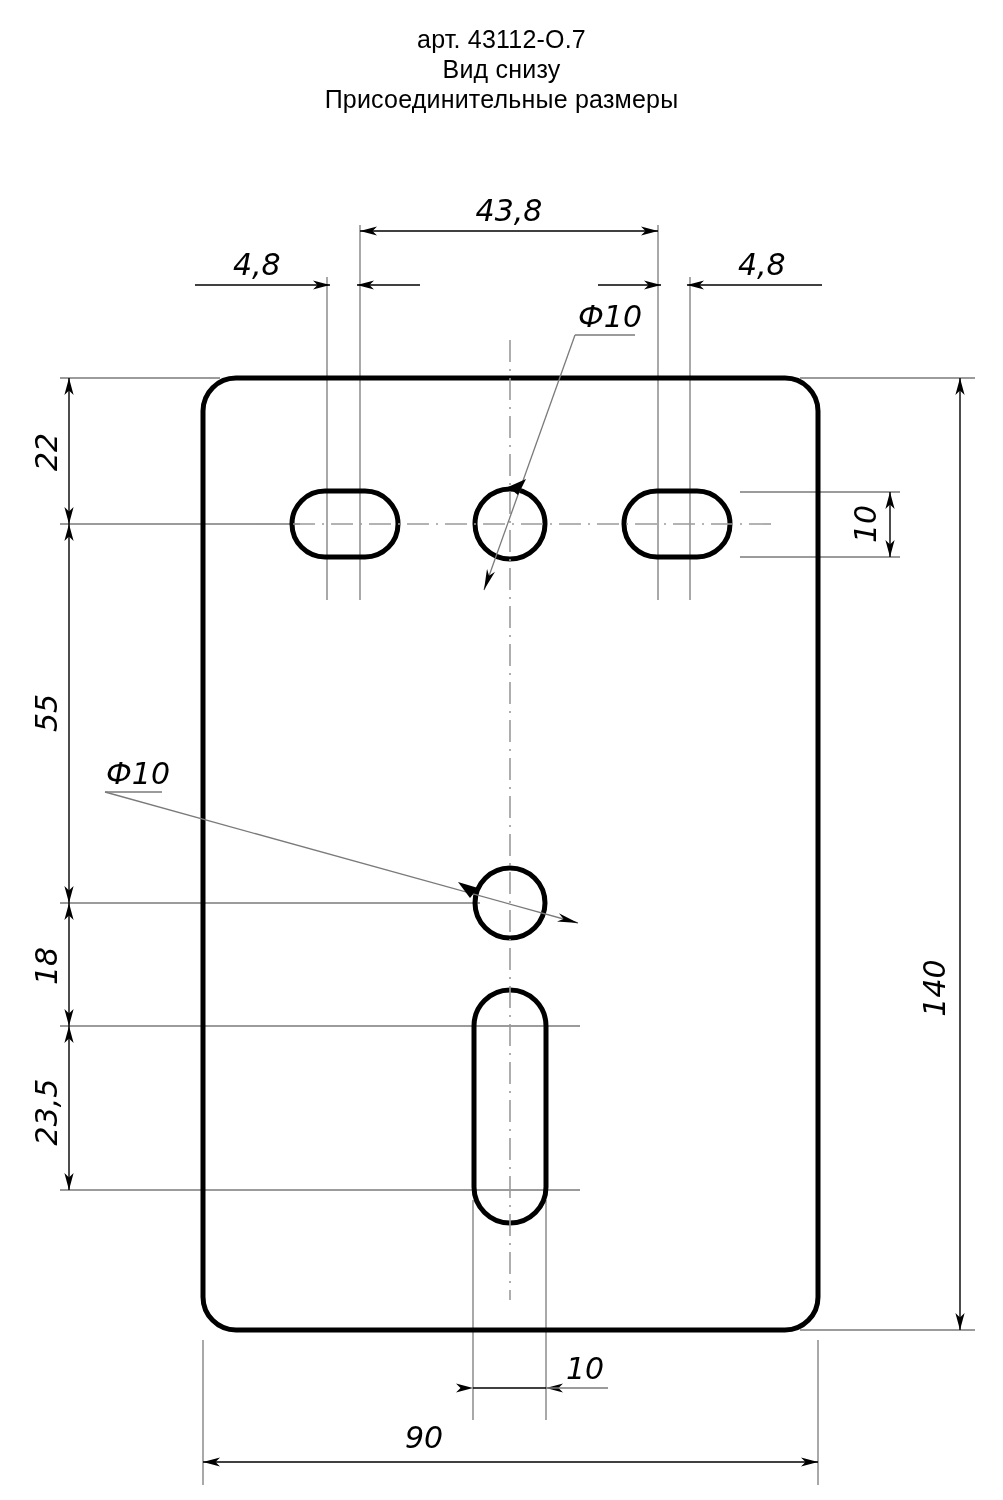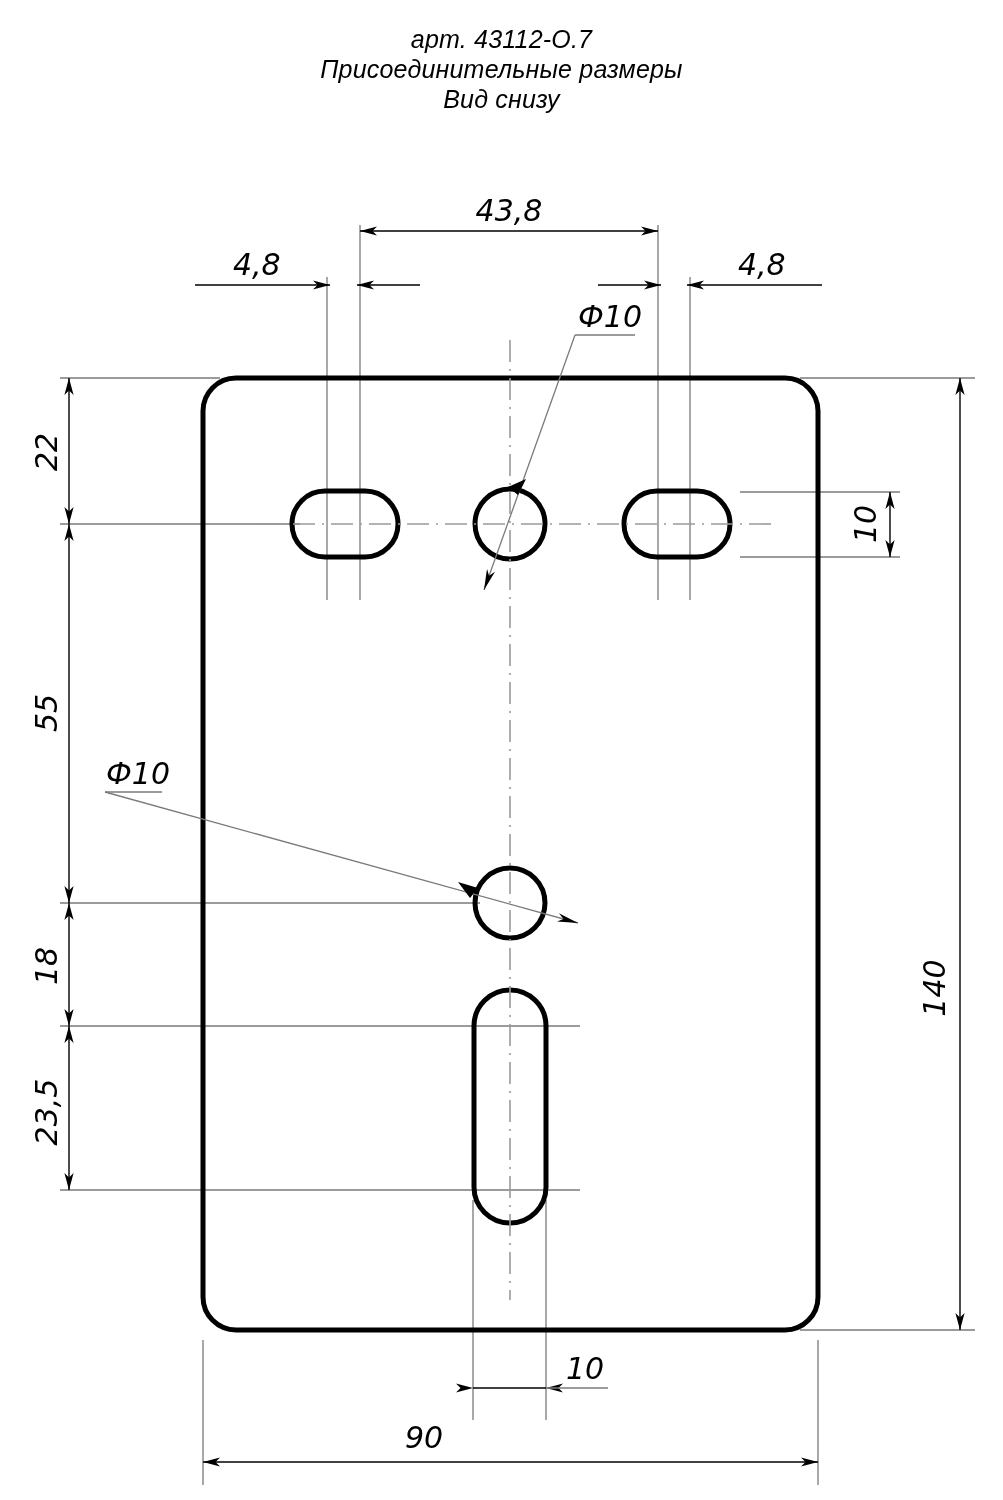--- a/index.html
+++ b/index.html
@@ -25,38 +25,38 @@
     left: 0;
     top: 24px;
     width: 1003px;
     text-align: center;
     font-family: "Liberation Sans", sans-serif;
     font-size: 25px;
     color: #000000;
     line-height: 30px;
     letter-spacing: 0.2px;
   }
-  .title-line { display: block; white-space: pre; font-style: italic; }
+  .title-line { display: block; white-space: pre; }
   svg { display: block; }
   text.dim {
     font-family: "DejaVu Sans", sans-serif;
     font-style: italic;
     font-size: 30px;
     fill: #000000;
   }
 </style>
 </head>
 <body>
 
 <div id="sheet">
 
   <div class="title-block">
     <span class="title-line">арт. 43112-O.7</span>
+    <span class="title-line">Вид снизу</span>
     <span class="title-line">Присоединительные размеры</span>
-    <span class="title-line">Вид снизу</span>
   </div>
 
   <svg width="1003" height="1500" viewBox="0 0 1003 1500">
     <defs>
       <marker id="arrIn" markerWidth="18" markerHeight="10" refX="17" refY="5" orient="auto" markerUnits="userSpaceOnUse">
         <path d="M17,5 L0,0.4 L4.5,5 L0,9.6 Z" fill="#000"></path>
       </marker>
       <marker id="arrOut" markerWidth="18" markerHeight="10" refX="1" refY="5" orient="auto" markerUnits="userSpaceOnUse">
         <path d="M1,5 L18,0.4 L13.5,5 L18,9.6 Z" fill="#000"></path>
       </marker>

